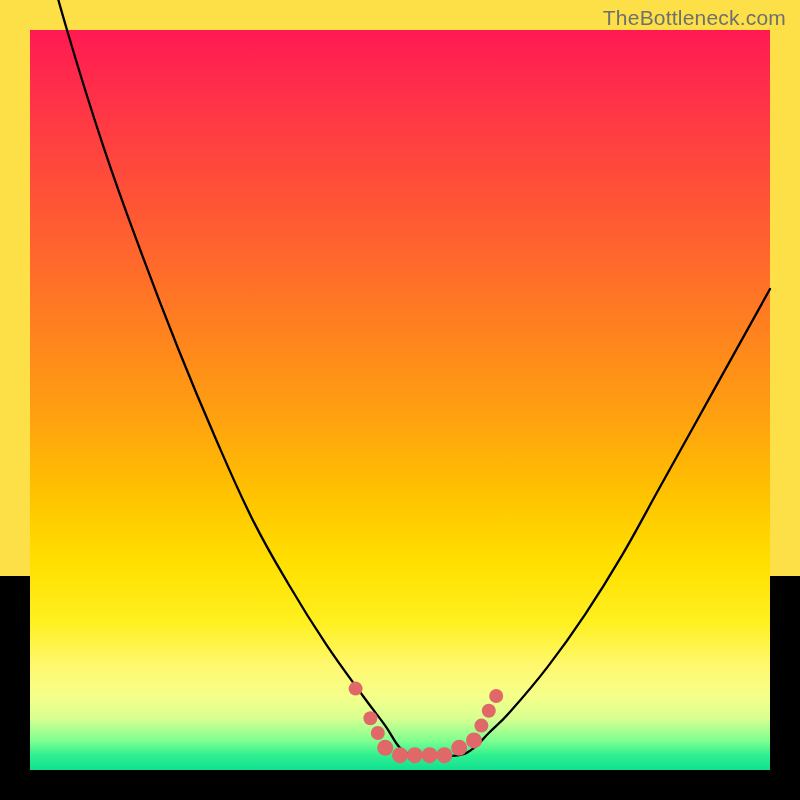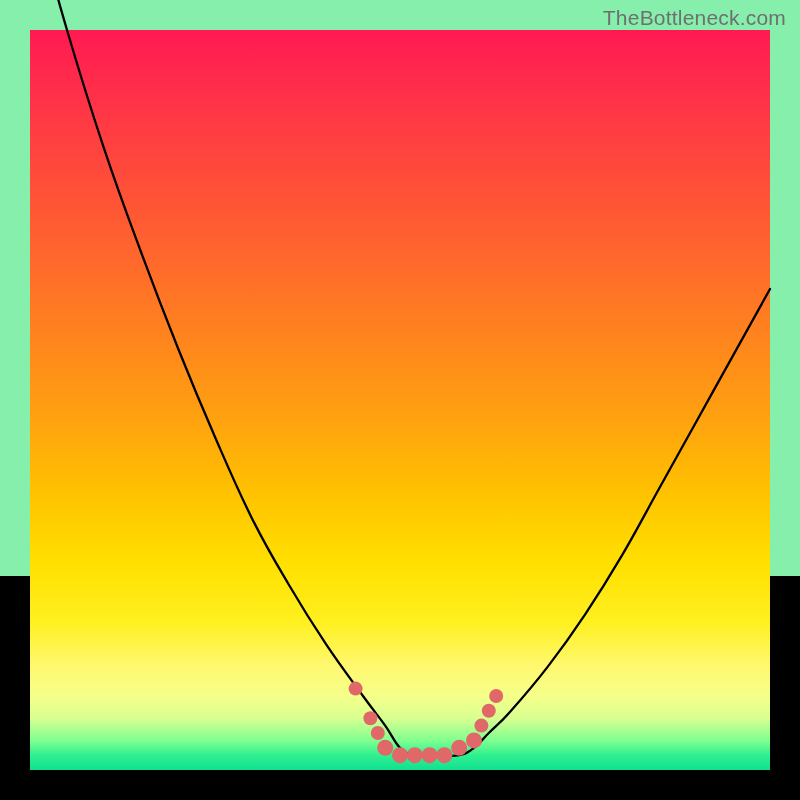--- a/index.html
+++ b/index.html
@@ -8,21 +8,21 @@
     width: 800px;
     height: 800px;
     overflow: hidden;
     background: #000;
     font-family: Arial, Helvetica, sans-serif;
   }
   .frame {
     position: relative;
     width: 800px;
     height: 576px;
-    background: #86efac;
+    background: #fde047;
   }
   .plot-area {
     position: absolute;
     left: 30px;
     top: 30px;
     width: 740px;
     height: 740px;
     
     background: linear-gradient(to bottom,
       #ff1a52 0%,

